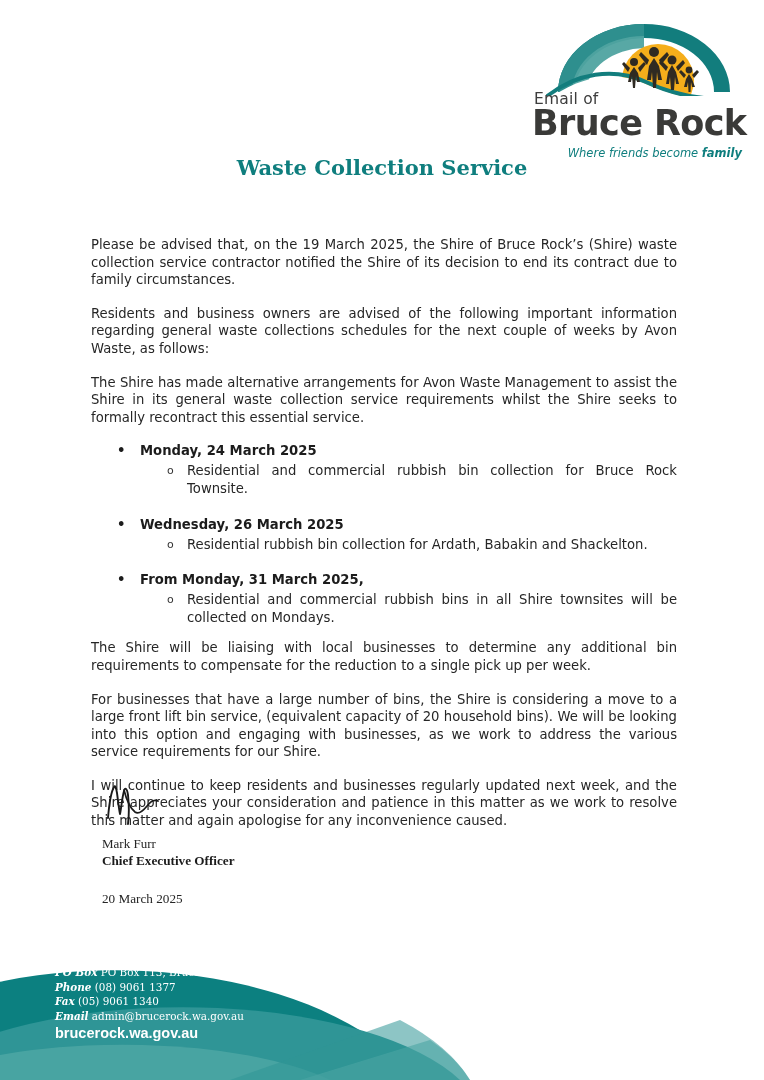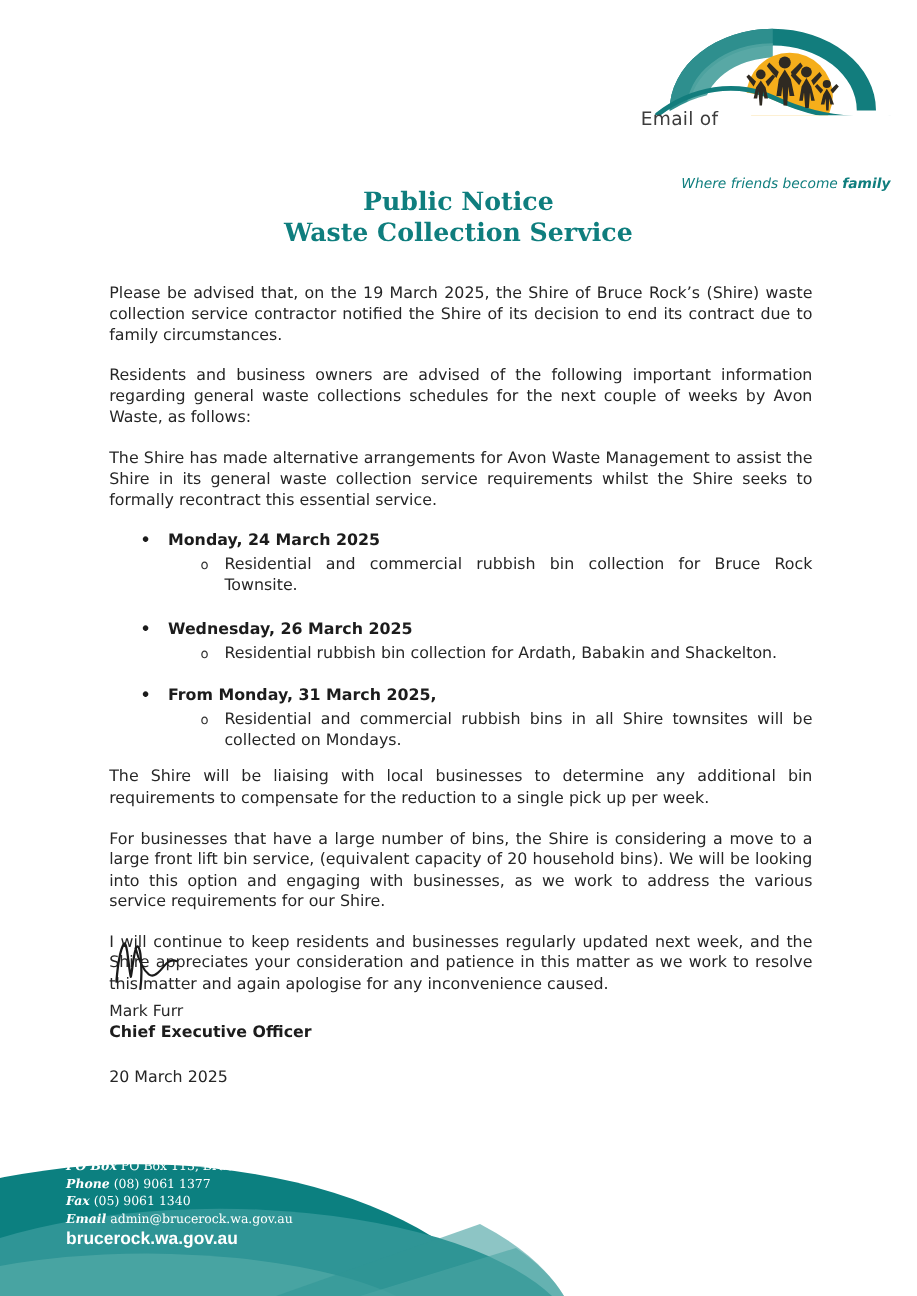--- a/index.html
+++ b/index.html
@@ -143,23 +143,24 @@
     left: 76px;
     top: 0;
     font-size: 11px;
     line-height: 18px;
     color: #333;
   }
 
   
   .sig-area {
     position: absolute;
-    left: 91px;
+    left: 102px;
     top: 778px;
     width: 400px;
+    font-family: Liberation Serif, serif;
   }
   .sig-mark { width: 90px; height: 48px; display: block; }
   .sig-name {
     font-size: 13px;
     line-height: 16px;
     margin-top: 10px;
     color: #262626;
   }
   .sig-role {
     font-size: 13.2px;
@@ -248,25 +249,25 @@
           <path d="M130 49 L137 42 L139 45 L132 53 Z"></path>
 
           <circle cx="143" cy="52" r="3.4"></circle>
           <path d="M143 56 L140 61 L138 69 L141 69 L142 64 L142.5 74 L144.5 74 L145 64 L146 69 L149 69 L146 61 Z"></path>
           <path d="M140 57 L135 52 L133 54 L138 60 Z"></path>
           <path d="M146 57 L151 52 L153 54 L148 60 Z"></path>
         </g>
       </svg>
     </div>
     <div class="logo-text-shire">Email of</div>
+    <div class="logo-text-name">Bruce Rock</div>
     <div class="logo-tagline"><span>Where friends become </span><b>family</b></div>
   </div>
 
   <div class="notice-title">
-    <span>Public Notice</span>
     <span class="line2">Waste Collection Service</span>
   </div>
 
   <div class="body-area">
 
     <p class="para">Please be advised that, on the 19 March 2025, the Shire of Bruce Rock’s (Shire) waste collection service contractor notified the Shire of its decision to end its contract due to family circumstances.</p>
     <p class="para">Residents and business owners are advised of the following important information regarding general waste collections schedules for the next couple of weeks by Avon Waste, as follows:</p>
     <p class="para">The Shire has made alternative arrangements for Avon Waste Management to assist the Shire in its general waste collection service requirements whilst the Shire seeks to formally recontract this essential service.</p>
 
     <div class="bullet-list">

